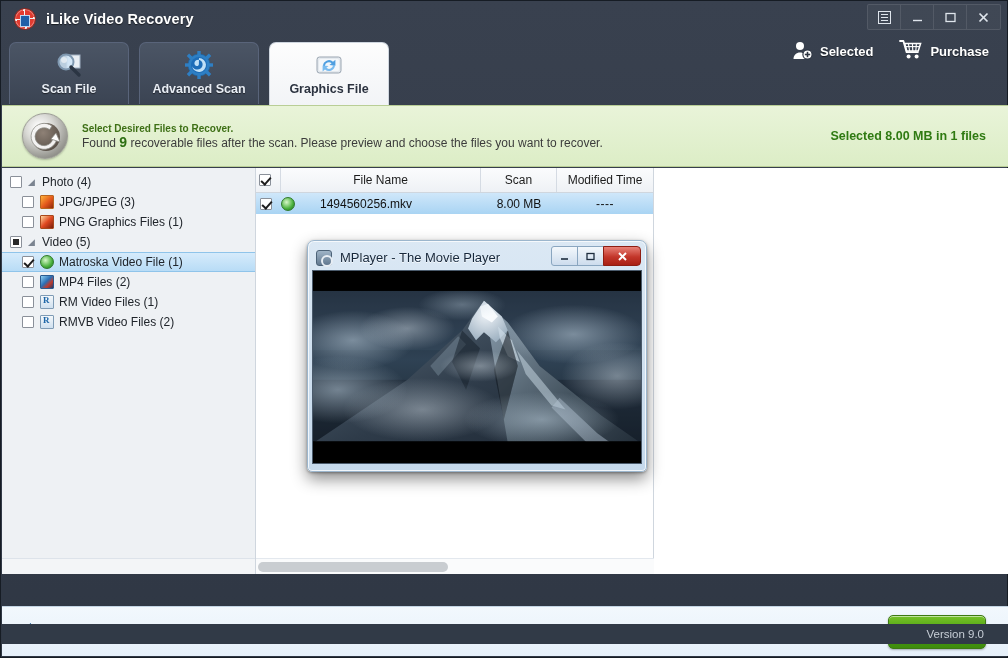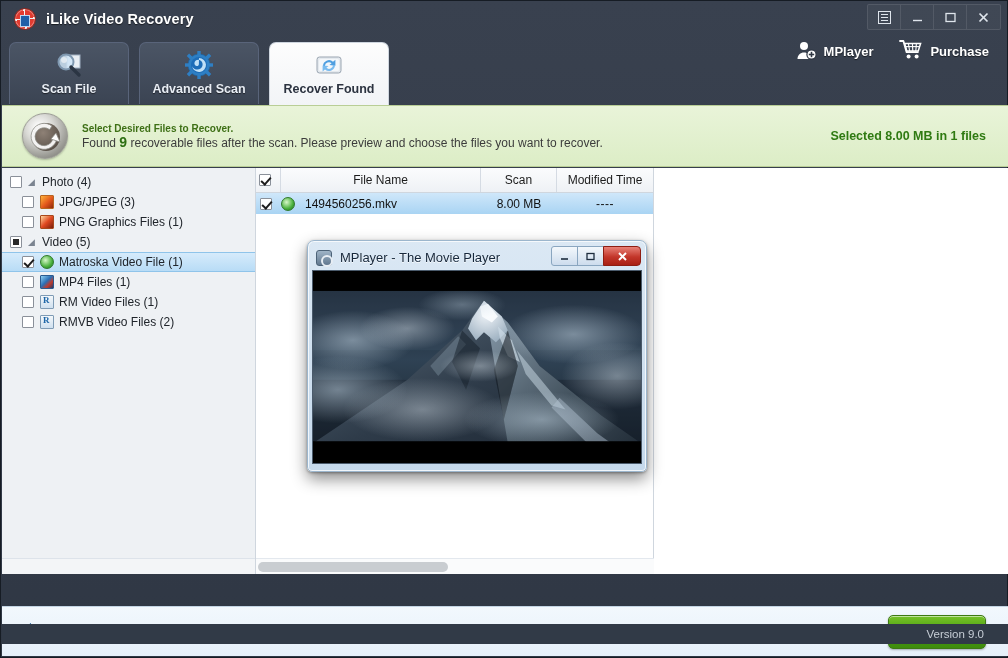--- a/index.html
+++ b/index.html
@@ -158,21 +158,21 @@
             border-bottom:1px solid #cfd6de; font-size:12px; color:#1c1c1c; }
   .hcell{ display:flex; align-items:center; justify-content:center; border-right:1px solid #d5dbe3; height:100%; }
   .hcell.ck{ width:25px; }
   .hcell.nm{ width:200px; }
   .hcell.sz{ width:76px; }
   .hcell.mt{ width:96px; border-right:none; }
   .lrow{ display:flex; height:21px; align-items:center; font-size:12px; color:#111;
          background:linear-gradient(#cfe7fa,#a9d4f3); }
   .lcell{ display:flex; align-items:center; height:100%; }
   .lcell.ck{ width:25px; justify-content:center; }
-  .lcell.nm{ width:200px; gap:5px; }
+  .lcell.nm{ width:200px; gap:20px; }
   .lcell.sz{ width:76px; justify-content:center; }
   .lcell.mt{ width:96px; justify-content:center; letter-spacing:.5px; }
   #hscroll{
     position:absolute; left:0; bottom:0; width:398px; height:16px;
     background:#fafbfc; border-top:1px solid #e3e8ee;
   }
   #hscroll .thumb{
     position:absolute; left:2px; top:3px; width:190px; height:10px;
     background:#c9cdd1; border-radius:5px;
   }
@@ -321,36 +321,36 @@
 
     <div class="tab active">
       <span class="tab-icon">
         <svg width="30" height="30" viewBox="0 0 30 30">
           <rect x="3" y="7" width="24" height="16" rx="2.5" fill="#e4e9ee" stroke="#9aa5b1"></rect>
           <rect x="5" y="9" width="20" height="12" rx="1.5" fill="#f4f7fa"></rect>
           <path d="M9 16 a6 6 0 0 1 10-4.3 l2.4-2 l0 6 l-6-.6 l2.2-1.8 a4 4 0 0 0-6.7 2.7 z" fill="#4f9fe0"></path>
           <path d="M21 15 a6 6 0 0 1-10 4.4 l-2.4 2 l0-6 l6 .6 l-2.2 1.8 a4 4 0 0 0 6.7-2.8 z" fill="#79bbef"></path>
         </svg>
       </span>
-      <span class="tab-label">Recover Found</span>
+      <span class="tab-label">Graphics File</span>
     </div>
   </div>
 
   <div id="actions">
     <div class="act">
       <span>
         <svg width="21" height="20" viewBox="0 0 21 20">
           <circle cx="8" cy="6" r="4" fill="#ffffff"></circle>
           <path d="M1.5 19 c0-4 3-6.5 6.5-6.5 s6.5 2.5 6.5 6.5 z" fill="#ffffff"></path>
           <circle cx="15.5" cy="14.5" r="4.6" fill="#ffffff" stroke="#2f3744" stroke-width="1.2"></circle>
           <line x1="15.5" y1="11.8" x2="15.5" y2="17.2" stroke="#2f3744" stroke-width="1.6"></line>
           <line x1="12.8" y1="14.5" x2="18.2" y2="14.5" stroke="#2f3744" stroke-width="1.6"></line>
         </svg>
       </span>
-      <span>MPlayer</span>
+      <span>Selected</span>
     </div>
     <div class="act">
       <span>
         <svg width="24" height="21" viewBox="0 0 24 21">
           <path d="M1 2 h3.4 l3.2 11.2 h11.2" fill="none" stroke="#ffffff" stroke-width="1.8" stroke-linecap="round" stroke-linejoin="round"></path>
           <path d="M5.6 4.4 h16 l-2.4 7.6 h-11.4 z" fill="none" stroke="#ffffff" stroke-width="1.5"></path>
           <line x1="9.4" y1="4.4" x2="10.6" y2="12" stroke="#ffffff" stroke-width="1.1"></line>
           <line x1="13.4" y1="4.4" x2="13.8" y2="12" stroke="#ffffff" stroke-width="1.1"></line>
           <line x1="17.4" y1="4.4" x2="16.8" y2="12" stroke="#ffffff" stroke-width="1.1"></line>
           <line x1="6.6" y1="7.6" x2="20.6" y2="7.6" stroke="#ffffff" stroke-width="1.1"></line>
@@ -401,21 +401,21 @@
             <span class="tlabel">Video (5)</span>
           </div>
           <div class="tree-row child selected">
             <span class="cb checked"></span>
             <span class="ficon ic-mkv"></span>
             <span class="tlabel">Matroska Video File (1)</span>
           </div>
           <div class="tree-row child">
             <span class="cb"></span>
             <span class="ficon ic-mp4"></span>
-            <span class="tlabel">MP4 Files (1)</span>
+            <span class="tlabel">MP4 Files (2)</span>
           </div>
           <div class="tree-row child">
             <span class="cb"></span>
             <span class="ficon ic-rm"></span>
             <span class="tlabel">RM Video Files (1)</span>
           </div>
           <div class="tree-row child">
             <span class="cb"></span>
             <span class="ficon ic-rm"></span>
             <span class="tlabel">RMVB Video Files (2)</span>

